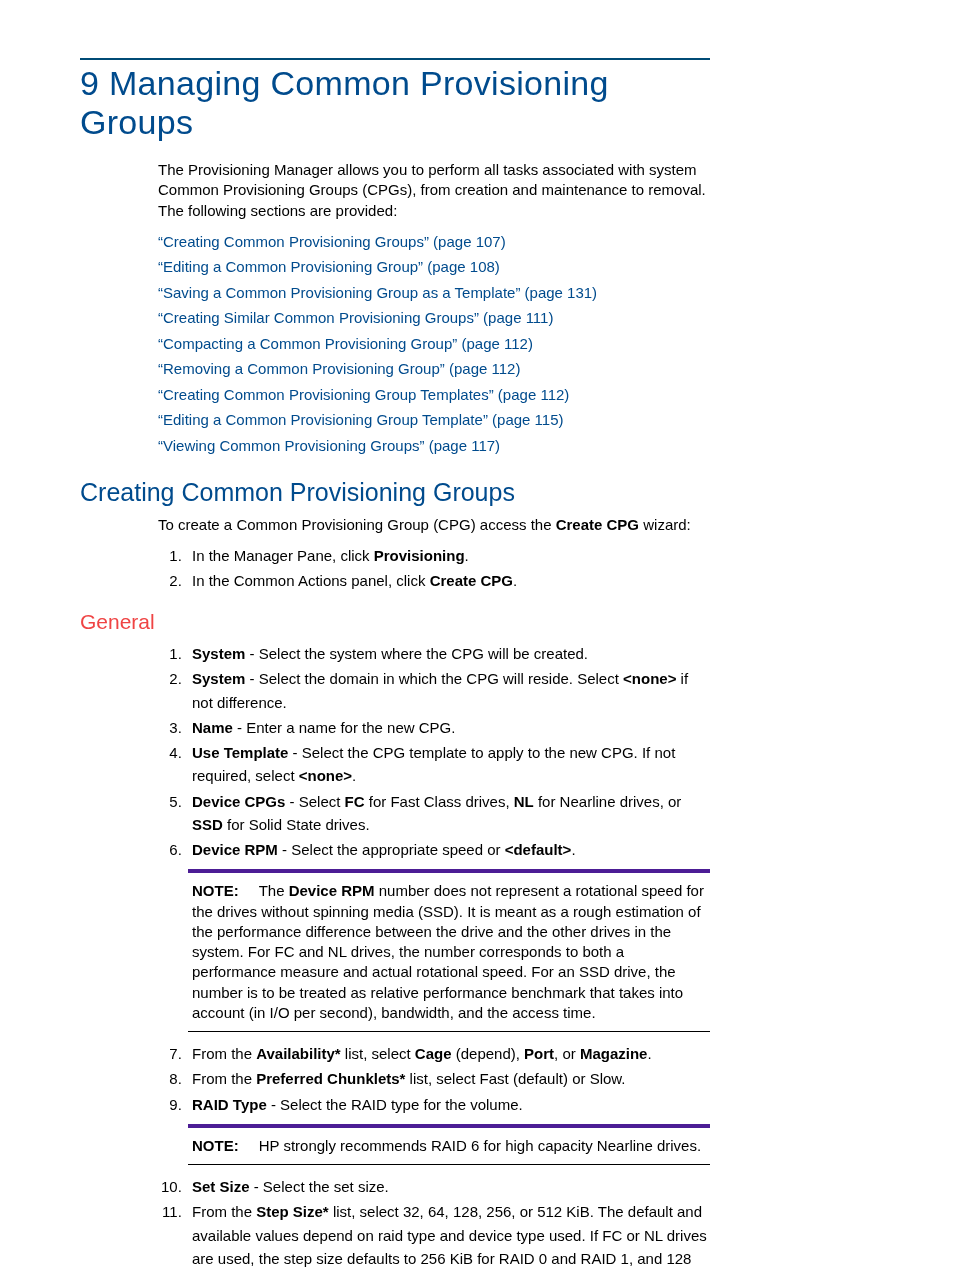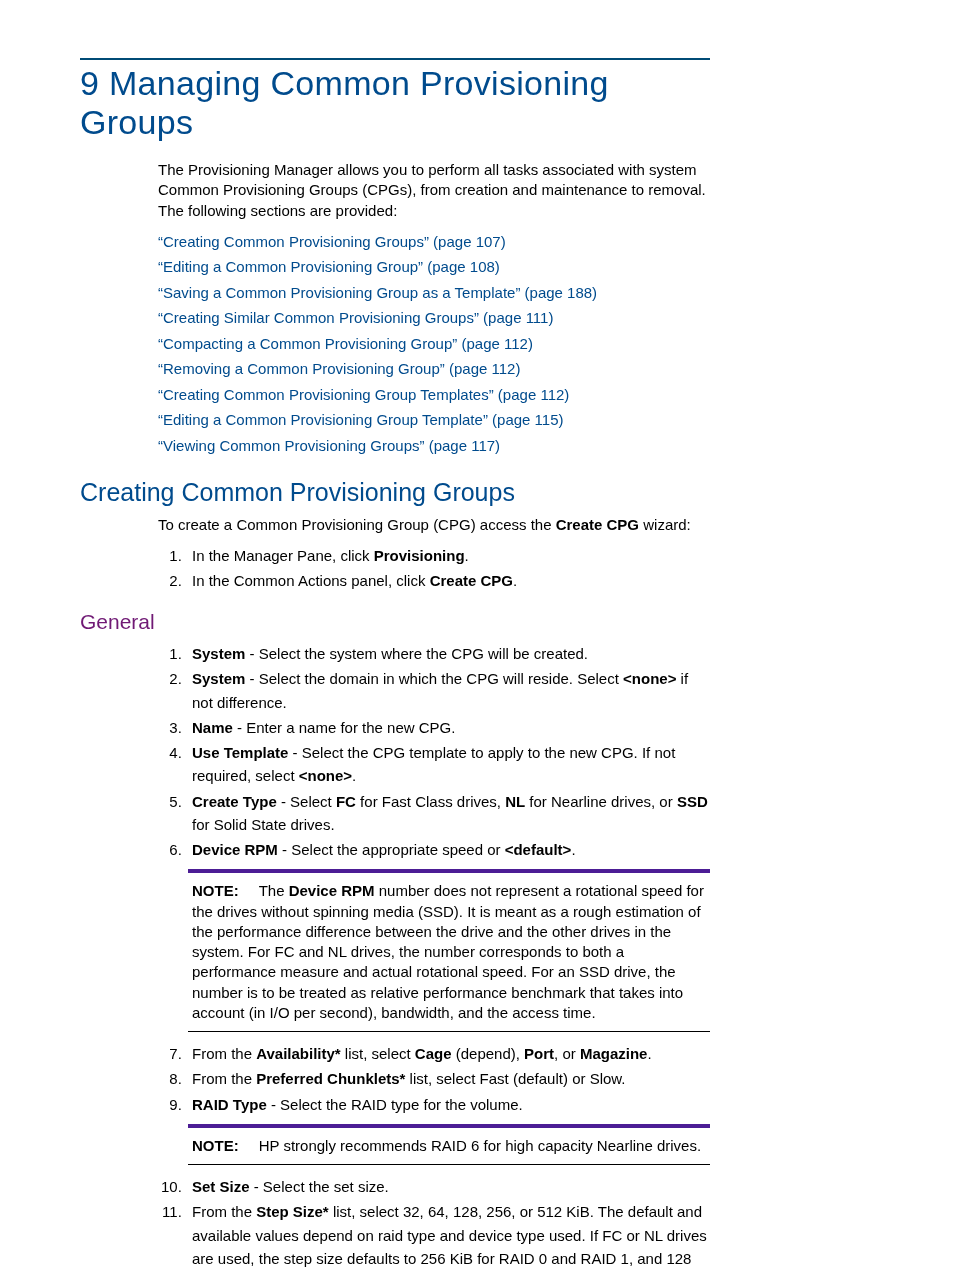--- a/index.html
+++ b/index.html
@@ -27,21 +27,21 @@
     margin: 0 0 18px 0;
     letter-spacing: 0.3px;
   }
   h2 {
     color: #004b8d;
     font-weight: 400;
     font-size: 25px;
     margin: 20px 0 8px 0;
   }
   h3 {
-    color: #701a75;
+    color: #ef4444;
     font-weight: 400;
     font-size: 21px;
     margin: 18px 0 8px 0;
   }
   .intro, .body-text {
     font-size: 15px;
     line-height: 1.35;
     margin: 0 0 8px 78px;
   }
   .link-list {
@@ -91,21 +91,21 @@
   <h1>
     <span>9</span>
     <span>Managing Common Provisioning Groups</span>
   </h1>
 
   <p class="intro">The Provisioning Manager allows you to perform all tasks associated with system Common Provisioning Groups (CPGs), from creation and maintenance to removal. The following sections are provided:</p>
 
   <div class="link-list">
     <div>“Creating Common Provisioning Groups” (page 107)</div>
     <div>“Editing a Common Provisioning Group” (page 108)</div>
-    <div>“Saving a Common Provisioning Group as a Template” (page 188)</div>
+    <div>“Saving a Common Provisioning Group as a Template” (page 131)</div>
     <div>“Creating Similar Common Provisioning Groups” (page 111)</div>
     <div>“Compacting a Common Provisioning Group” (page 112)</div>
     <div>“Removing a Common Provisioning Group” (page 112)</div>
     <div>“Creating Common Provisioning Group Templates” (page 112)</div>
     <div>“Editing a Common Provisioning Group Template” (page 115)</div>
     <div>“Viewing Common Provisioning Groups” (page 117)</div>
   </div>
 
   <h2>Creating Common Provisioning Groups</h2>
 
@@ -119,21 +119,21 @@
   </ol>
 
 
   <h3>General</h3>
 
   <ol class="steps">
     <li><b>System</b><span> - Select the system where the CPG will be created.</span></li>
     <li><b>System</b><span> - Select the domain in which the CPG will reside. Select </span><b>&lt;none&gt;</b><span> if not difference.</span></li>
     <li><b>Name</b><span> - Enter a name for the new CPG.</span></li>
     <li><b>Use Template</b><span> - Select the CPG template to apply to the new CPG. If not required, select </span><b>&lt;none&gt;</b><span>.</span></li>
-    <li><b>Create Type</b><span> - Select </span><b>FC</b><span> for Fast Class drives, </span><b>NL</b><span> for Nearline drives, or </span><b>SSD</b><span> for Solid State drives.</span></li>
+    <li><b>Device CPGs</b><span> - Select </span><b>FC</b><span> for Fast Class drives, </span><b>NL</b><span> for Nearline drives, or </span><b>SSD</b><span> for Solid State drives.</span></li>
     <li><b>Device RPM</b><span> - Select the appropriate speed or </span><b>&lt;default&gt;</b><span>.</span></li>
   </ol>
 
   <div class="note-box">
     <span class="note-label">NOTE:</span><span>The </span><b>Device RPM</b><span> number does not represent a rotational speed for the drives without spinning media (SSD). It is meant as a rough estimation of the performance difference between the drive and the other drives in the system. For FC and NL drives, the number corresponds to both a performance measure and actual rotational speed. For an SSD drive, the number is to be treated as relative performance benchmark that takes into account (in I/O per second), bandwidth, and the access time.</span>
   </div>
 
   <ol class="steps" start="7">
     <li><span>From the </span><b>Availability*</b><span> list, select </span><b>Cage</b><span> (depend), </span><b>Port</b><span>, or </span><b>Magazine</b><span>.</span></li>
     <li><span>From the </span><b>Preferred Chunklets*</b><span> list, select Fast (default) or Slow.</span></li>

